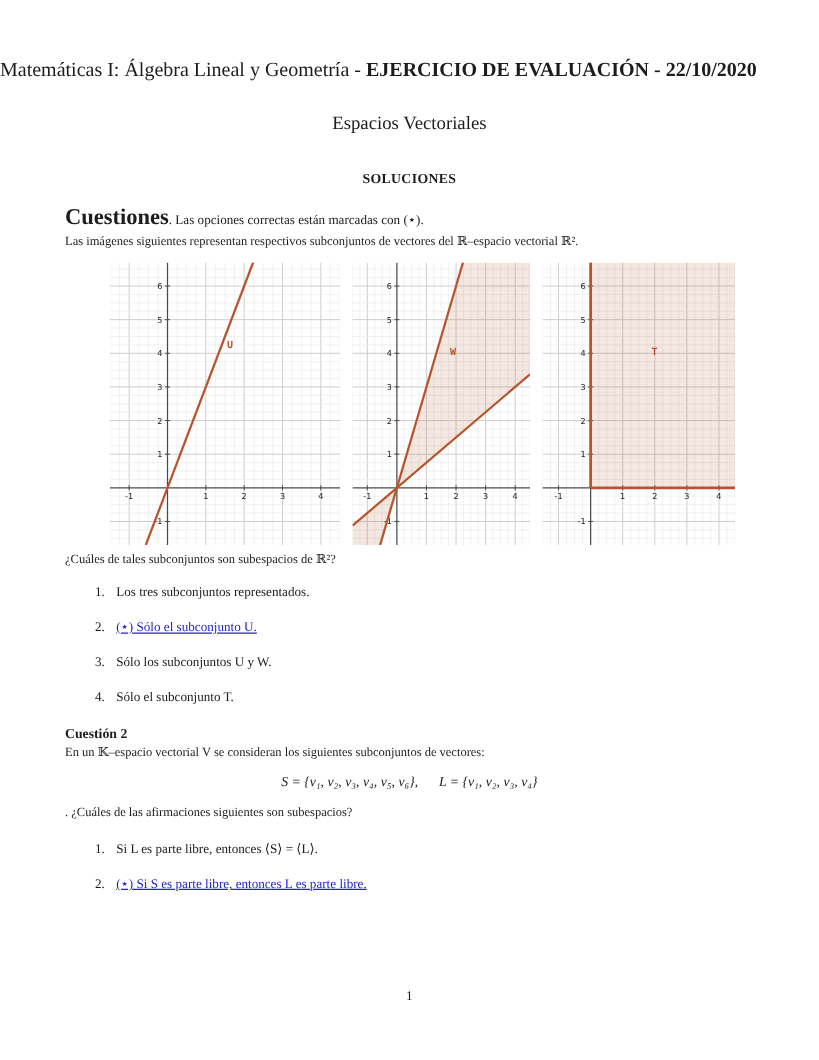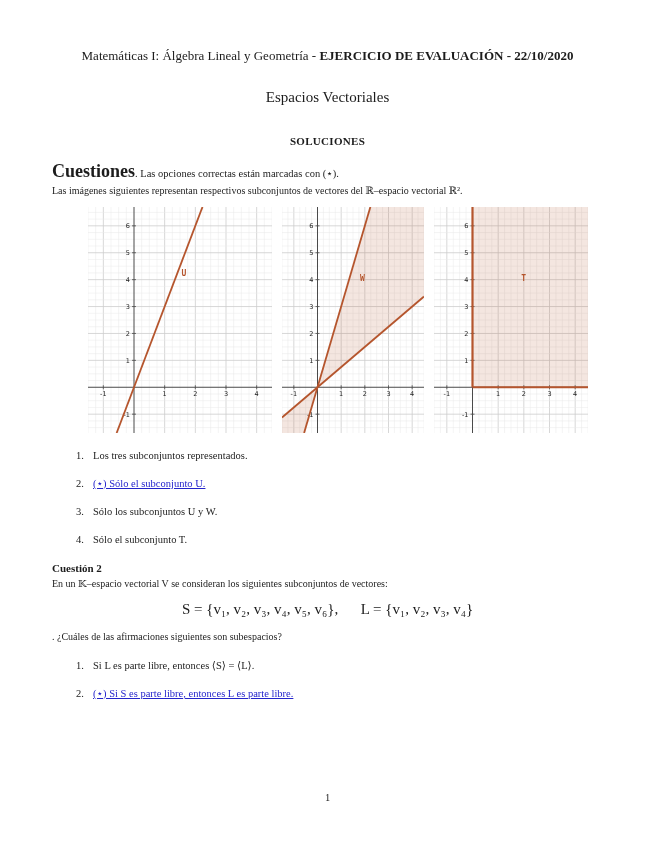--- a/index.html
+++ b/index.html
@@ -1,39 +1,39 @@
 <!DOCTYPE html>
 <html><head>
 <meta charset="utf-8">
 <style>
   html,body{margin:0;padding:0;}
   body{
     width:655px;height:848px;background:#ffffff;position:relative;overflow:hidden;
     font-family:"Liberation Serif","DejaVu Serif",serif;color:#1c1c1c;
   }
-  .header{padding-top:48px;text-align:center;font-size:13px;}
+  .header{padding-top:48px;text-align:left;font-size:16px;}
   .header .bold{font-weight:bold;}
   .title{text-align:center;font-size:15px;margin-top:25px;}
   .sol{text-align:center;font-weight:bold;font-size:11px;margin-top:29px;letter-spacing:0.3px;}
   .content{margin:0 52px;}
   .cuestline{margin-top:17px;font-size:10.5px;line-height:14px;}
   .cword{font-weight:bold;font-size:18px;}
   .qhead{font-weight:bold;font-size:11px;margin-top:16px;}
   p.body{font-size:10px;line-height:13px;margin:3px 0 0 0;}
   .graphs{display:flex;gap:10px;margin:10px 0 0 36px;height:228px;}
   .graph{height:226px;}
   .graph-u{width:184px;}
   .graph-w{width:142px;}
   .graph-t{width:154px;}
   .question{margin-top:18px;}
   .opt{display:flex;font-size:10.5px;line-height:13px;margin:15px 0 0 24px;}
   .opt .num{width:17px;flex:0 0 17px;color:#1c1c1c;}
   .opt.first{margin-top:14px;}
   .correct .txt{color:#2424cc;text-decoration:underline;}
-  .formula{text-align:center;font-size:15px;margin-top:11px;}
+  .formula{text-align:center;font-style:italic;font-size:11px;margin-top:11px;}
   .pagenum{position:absolute;bottom:45px;left:0;width:655px;text-align:center;font-size:10.5px;}
 </style>
 </head>
 <body>
 
 <div class="page">
 
   <div class="header"><span>Matemáticas I: Álgebra Lineal y Geometría - </span><span class="bold">EJERCICIO DE EVALUACIÓN - 22/10/2020</span></div>
 
   <div class="title">Espacios Vectoriales</div>
@@ -305,20 +305,21 @@
             <line x1="36.5" y1="45.73809523809524" x2="40.5" y2="45.73809523809524" stroke="#4a4a4a" stroke-width="0.8"></line>
             <text x="34.5" y="48.13809523809524" text-anchor="end" font-size="6.5" fill="#222" font-family="DejaVu Sans, sans-serif">5</text>
             <line x1="36.5" y1="18.833333333333343" x2="40.5" y2="18.833333333333343" stroke="#4a4a4a" stroke-width="0.8"></line>
             <text x="34.5" y="21.23333333333334" text-anchor="end" font-size="6.5" fill="#222" font-family="DejaVu Sans, sans-serif">6</text>
             <line x1="38.5" y1="180.26190476190476" x2="154" y2="180.26190476190476" stroke="#b5552d" stroke-width="2.2"></line>
             <line x1="38.5" y1="180.26190476190476" x2="38.5" y2="0" stroke="#b5552d" stroke-width="2.2"></line>
             <text x="87.26666666666667" y="73.98809523809521" font-size="8" font-weight="bold" fill="#b5552d" font-family="DejaVu Sans Mono, monospace">T</text>
           </svg></div>
     </div>
 
+    <p class="body question">¿Cuáles de tales subconjuntos son subespacios de ℝ²?</p>
 
     <div class="opt first">
       <span class="num">1.</span>
       <span class="txt">Los tres subconjuntos representados.</span>
     </div>
     <div class="opt correct">
       <span class="num">2.</span>
       <span class="txt">(⋆) Sólo el subconjunto U.</span>
     </div>
     <div class="opt">

